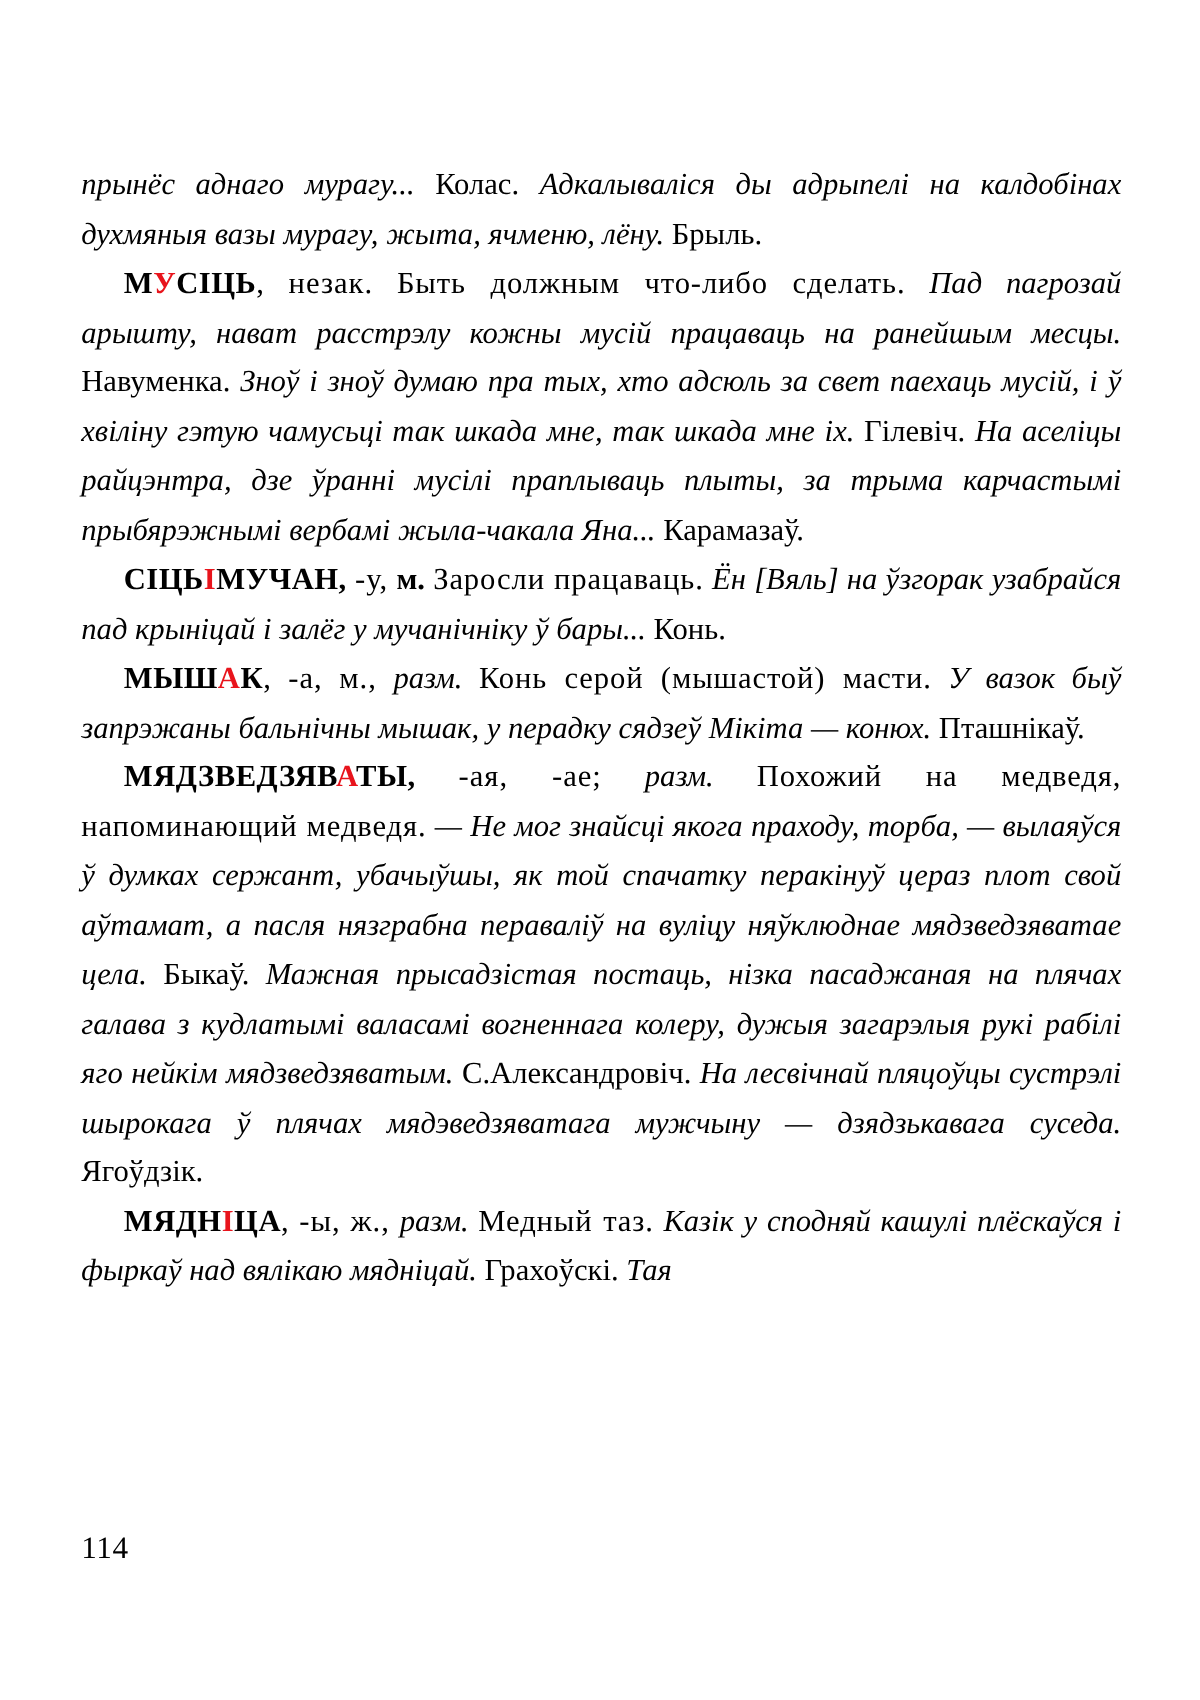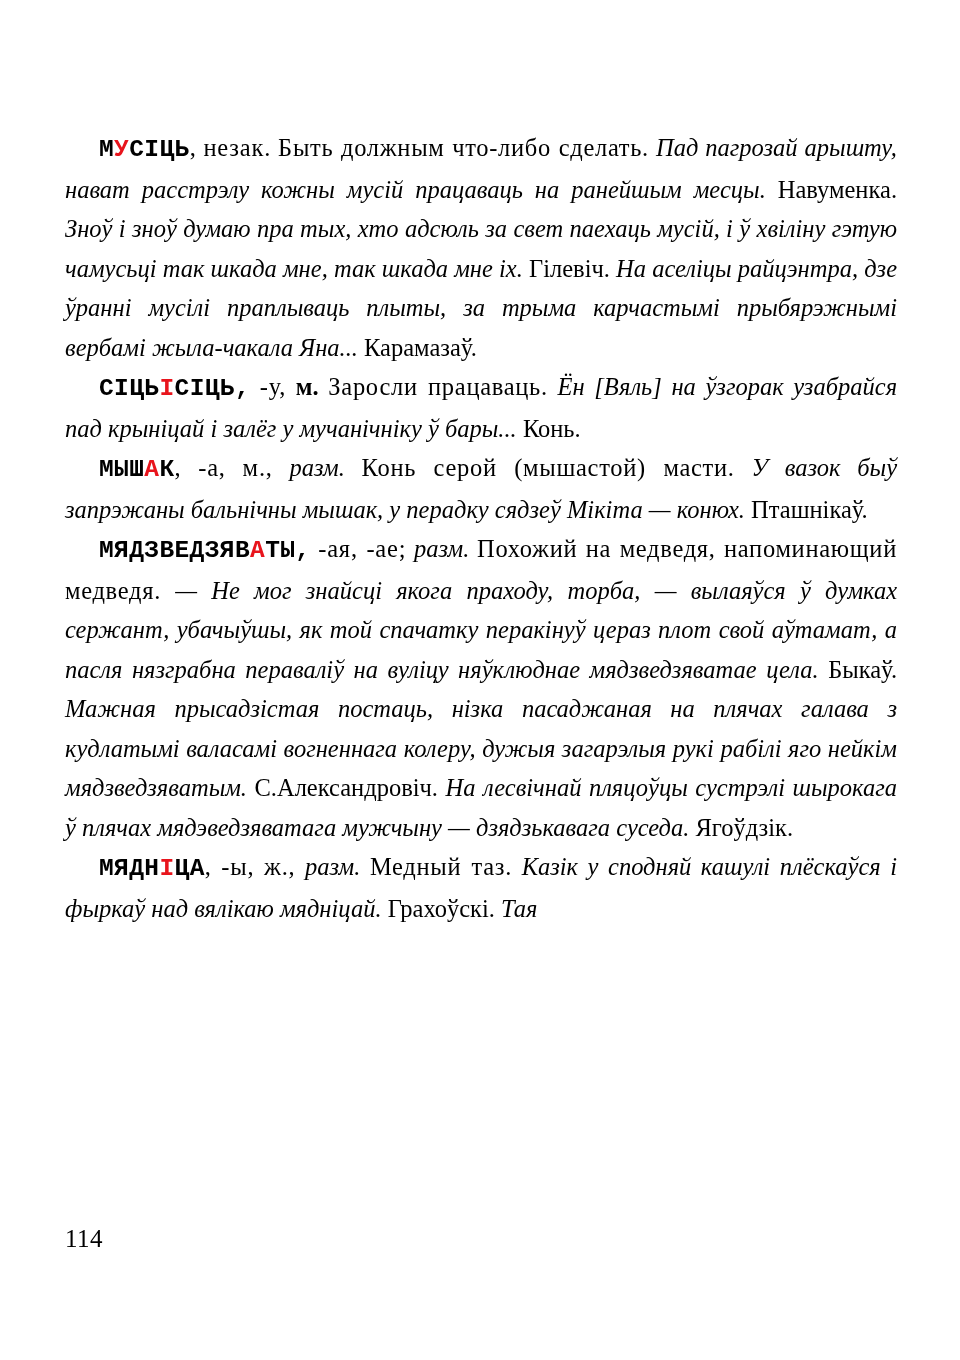--- a/index.html
+++ b/index.html
@@ -32,21 +32,20 @@
     hyphens: none;
   }
   .para.cont {
     text-indent: 0;
   }
   
   .hw {
     font-weight: bold;
     font-style: normal;
     letter-spacing: 0.4px;
-    font-family: Liberation Mono, monospace;
   }
   .hw .stress {
     color: #e8141c;
   }
   
   .gram {
     font-style: normal;
     letter-spacing: 0.8px;
     margin-top: 20px;
   }
@@ -81,24 +80,25 @@
     letter-spacing: 0.5px;
   }
 </style>
 </head>
 <body>
 
 <div class="page">
 
   <div class="textblock">
 
+    <p class="para cont"><span class="cit">прынёс аднаго мурагу...</span> <span class="src">Колас.</span> <span class="cit">Адкалываліся ды адрыпелі на калдобінах духмяныя вазы мурагу, жыта, ячменю, лёну.</span> <span class="src">Брыль.</span></p>
 
     <p class="para"><span class="hw"><span>М</span><span class="stress">У</span><span>СІЦЬ</span></span><span class="gloss">,</span> <span class="gram">незак.</span> <span class="gloss">Быть должным что-либо сделать.</span> <span class="cit">Пад пагрозай арышту, нават расстрэлу кожны мусій працаваць на ранейшым месцы.</span> <span class="src">Навуменка.</span> <span class="cit">Зноў і зноў думаю пра тых, хто адсюль за свет паехаць мусій, і ў хвіліну гэтую чамусьці так шкада мне, так шкада мне іх.</span> <span class="src">Гілевіч.</span> <span class="cit">На аселіцы райцэнтра, дзе ўранні мусілі праплываць плыты, за трыма карчастымі прыбярэжнымі вербамі жыла-чакала Яна...</span> <span class="src">Карамазаў.</span></p>
 
-    <p class="para"><span class="hw"><span>СІЦЬ</span><span class="stress">І</span><span>СІЦЬ,</span></span> <span class="gram">-у,</span> <span class="gram-b">м.</span> <span class="gloss">Заросли працаваць.</span> <span class="cit">Ён [Вяль] на ўзгорак узабрайся пад крыніцай і залёг у мучанічніку ў бары...</span> <span class="src">Конь.</span></p>
+    <p class="para"><span class="hw"><span>СІЦЬ</span><span class="stress">І</span><span>МУЧАН,</span></span> <span class="gram">-у,</span> <span class="gram-b">м.</span> <span class="gloss">Заросли працаваць.</span> <span class="cit">Ён [Вяль] на ўзгорак узабрайся пад крыніцай і залёг у мучанічніку ў бары...</span> <span class="src">Конь.</span></p>
 
     <p class="para"><span class="hw"><span>МЫШ</span><span class="stress">А</span><span>К</span></span><span class="gloss">,</span> <span class="gram">-а,</span> <span class="gram">м.,</span> <span class="abbr">разм.</span> <span class="gloss">Конь серой (мышастой) масти.</span> <span class="cit">У вазок быў запрэжаны бальнічны мышак, у перадку сядзеў Мікіта — конюх.</span> <span class="src">Пташнікаў.</span></p>
 
     <p class="para"><span class="hw"><span>МЯДЗВЕДЗЯВ</span><span class="stress">А</span><span>ТЫ,</span></span> <span class="gram">-ая, -ае;</span> <span class="abbr">разм.</span> <span class="gloss">Похожий на медведя, напоминающий медведя.</span> <span class="cit">— Не мог знайсці якога праходу, торба, — вылаяўся ў думках сержант, убачыўшы, як той спачатку перакінуў цераз плот свой аўтамат, а пасля нязграбна пераваліў на вуліцу няўклюднае мядзведзяватае цела.</span> <span class="src">Быкаў.</span> <span class="cit">Мажная прысадзістая постаць, нізка пасаджаная на плячах галава з кудлатымі валасамі вогненнага колеру, дужыя загарэлыя рукі рабілі яго нейкім мядзведзяватым.</span> <span class="src">С.Александровіч.</span> <span class="cit">На лесвічнай пляцоўцы сустрэлі шырокага ў плячах мядэведзяватага мужчыну — дзядзькавага суседа.</span> <span class="src">Ягоўдзік.</span></p>
 
     <p class="para"><span class="hw"><span>МЯДН</span><span class="stress">І</span><span>ЦА</span></span><span class="gloss">,</span> <span class="gram">-ы,</span> <span class="gram">ж.,</span> <span class="abbr">разм.</span> <span class="gloss">Медный таз.</span> <span class="cit">Казік у сподняй кашулі плёскаўся і фыркаў над вялікаю мядніцай.</span> <span class="src">Грахоўскі.</span> <span class="cit">Тая</span></p>
 
   </div>
 
   <div class="pageno">114</div>

